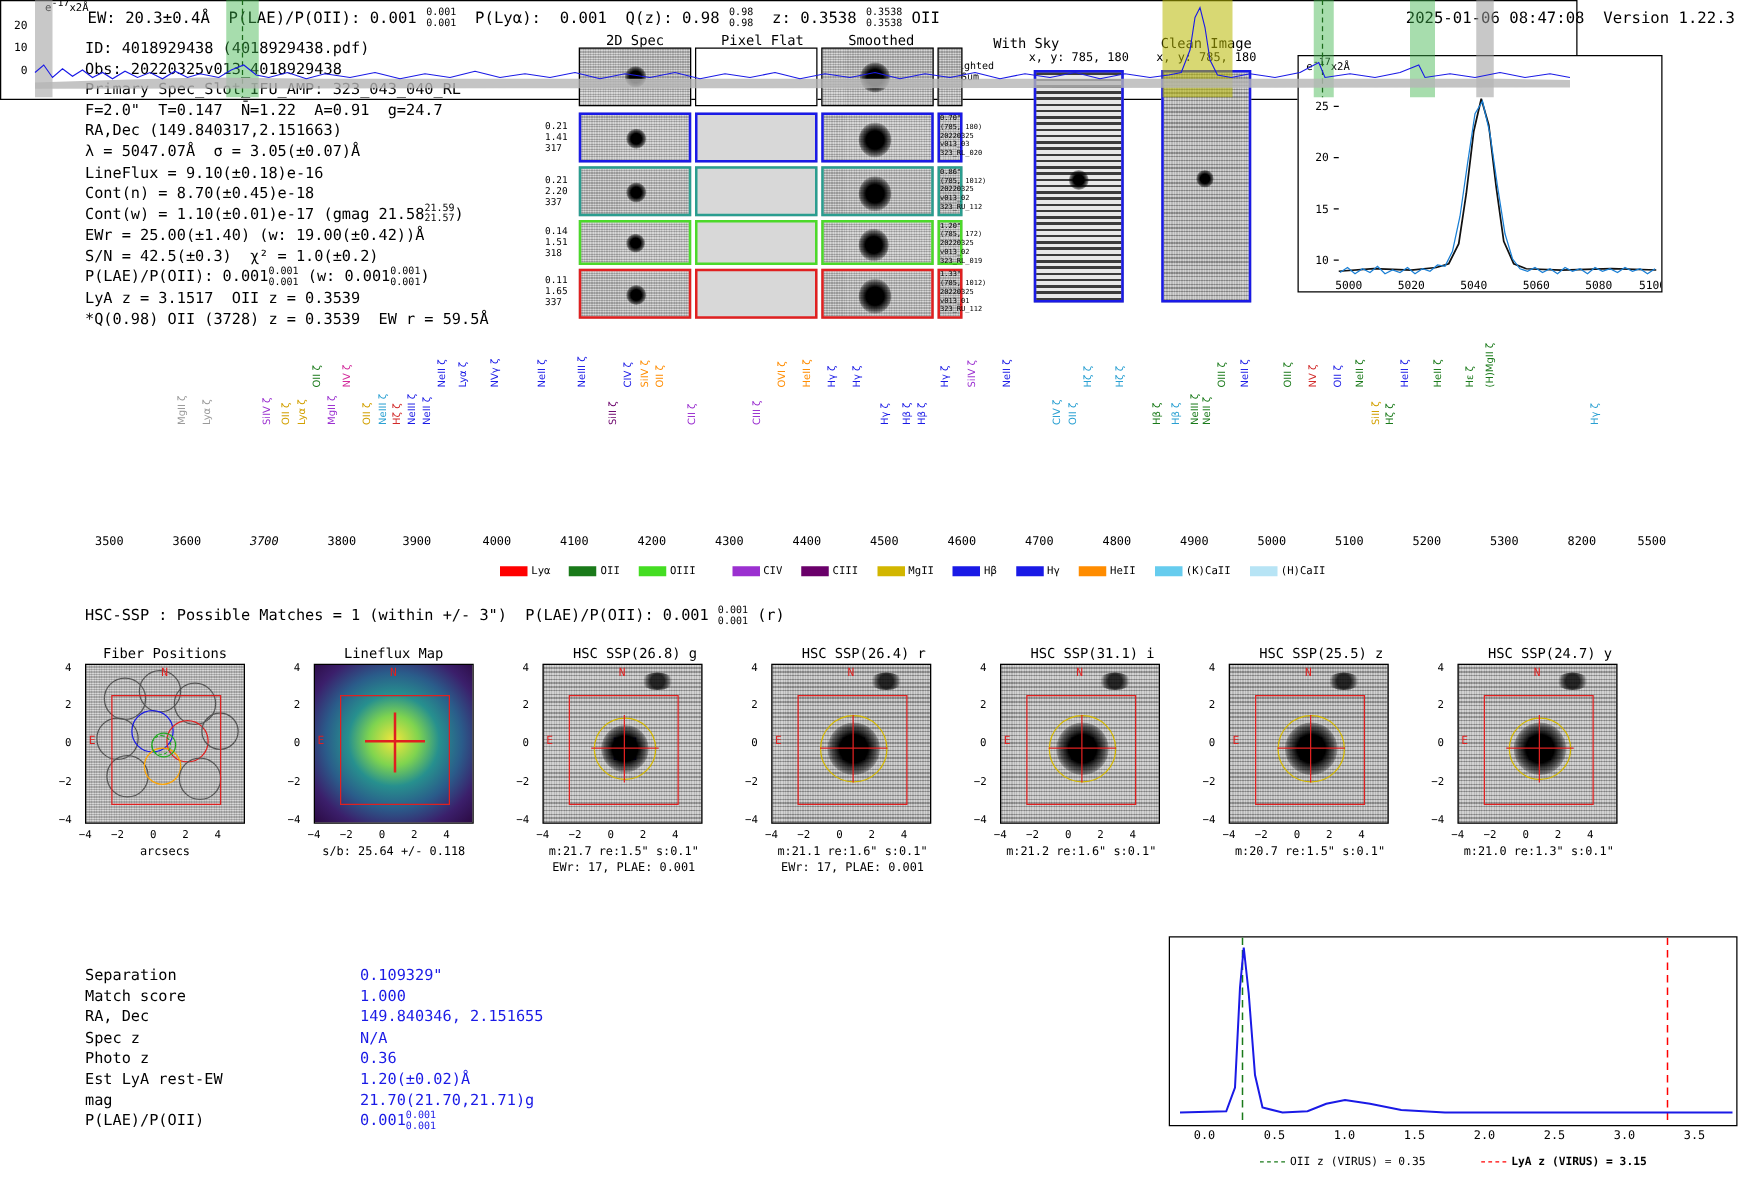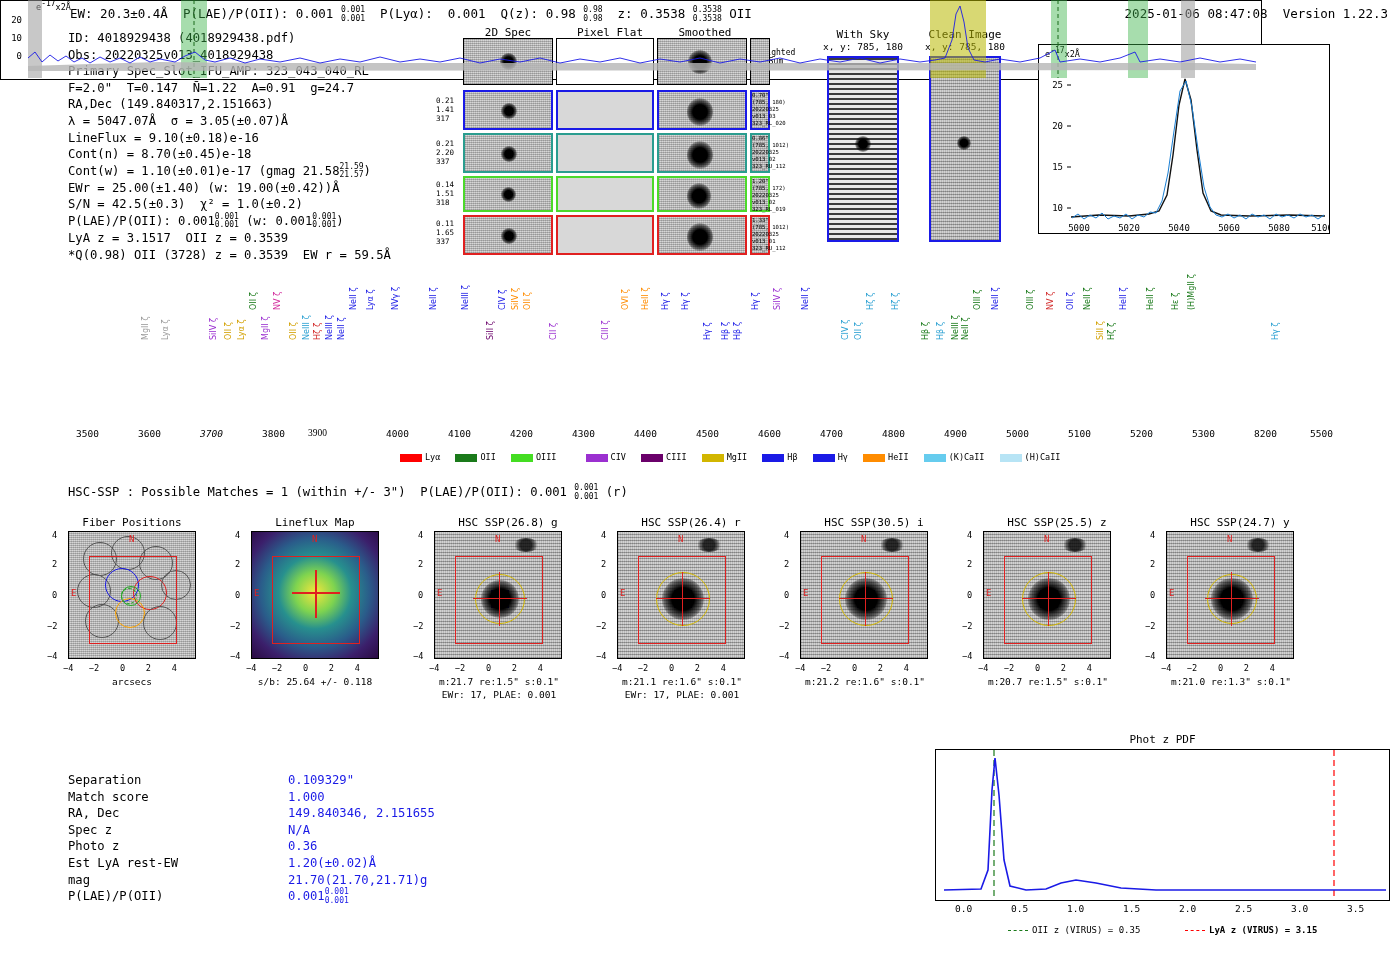--- a/index.html
+++ b/index.html
@@ -156,21 +156,21 @@
 <div class="panel noise" style="left:750px;top:215px;width:20px;height:40px;border:2px solid #e02020;"></div>
 <div class="abs mono" style="left:436px;top:219px;font-size:7.5px;line-height:9px;white-space:pre;">0.11
 1.65
 337</div>
 <div class="abs mono" style="left:752px;top:217px;font-size:5.6px;line-height:7px;white-space:pre;">1.33"
 (785, 1012)
 20220325
 v013_01
 323_RU_112</div>
 
-<div class="ttl" style="left:818px;top:28px;width:90px;">With Sky</div>
+<div class="ttl" style="left:776px;top:28px;width:90px;">With Sky</div>
 <div class="ttl" style="left:818px;top:41px;width:90px;font-size:9.5px;">x, y: 785, 180</div>
 <div class="panel fringe" style="left:827px;top:56px;width:72px;height:186px;border:2px solid #1a1ae6;">
   <div class="blob" style="left:26px;top:78px;width:16px;height:16px;"></div>
 </div>
 
 <div class="ttl" style="left:920px;top:28px;width:90px;">Clean Image</div>
 <div class="ttl" style="left:920px;top:41px;width:90px;font-size:9.5px;">x, y: 785, 180</div>
 <div class="panel noise2" style="left:929px;top:56px;width:72px;height:186px;border:2px solid #1a1ae6;">
   <div class="blob" style="left:26px;top:78px;width:14px;height:14px;"></div>
 </div>
@@ -287,21 +287,21 @@
     <path d="M28,66 L90,64 L160,62 L260,63 L400,63 L600,63 L800,63 L1000,63 L1200,63 L1256,64 L1256,70 L28,71 Z" fill="#b5b5b5" opacity="0.8"></path>
 
     <path d="M28,58 L35,52 L42,62 L50,55 L58,61 L66,56 L74,62 L82,58 L90,63 L100,57 L110,62 L120,58 L130,63 L140,57 L150,62 L160,59 L175,62 L185,56 L195,52 L205,60 L215,62 L230,58 L245,63 L260,59 L280,62 L300,58 L320,63 L340,59 L360,62 L380,57 L400,62 L420,59 L440,62 L460,58 L480,63 L500,59 L520,62 L540,58 L560,63 L580,59 L600,62 L620,58 L640,63 L660,59 L680,62 L700,58 L720,63 L740,59 L760,62 L780,58 L800,63 L820,59 L840,62 L860,58 L880,63 L900,59 L920,62 L935,60 L945,58 L952,40 L956,14 L960,6 L964,22 L968,48 L974,60 L985,62 L1000,59 L1020,62 L1040,58 L1055,50 L1060,62 L1080,59 L1100,62 L1120,58 L1135,52 L1140,62 L1160,59 L1180,62 L1200,58 L1220,62 L1240,59 L1256,62" fill="none" stroke="#1a1ae6" stroke-width="0.9"></path>
   </svg>
 </div>
 <div class="abs mono" style="left:68px;top:428px;width:1262px;font-size:9.5px;">
   <span style="position:absolute;left:8px;">3500</span>
   <span style="position:absolute;left:70px;">3600</span>
   <span style="position:absolute;left:132px;font-style:italic;">3700</span>
   <span style="position:absolute;left:194px;">3800</span>
-  <span style="position:absolute;left:240px;font-family:Liberation Serif, serif;">3900</span>
+  <span style="position:absolute;left:254px;">3900</span>
   <span style="position:absolute;left:318px;">4000</span>
   <span style="position:absolute;left:380px;">4100</span>
   <span style="position:absolute;left:442px;">4200</span>
   <span style="position:absolute;left:504px;">4300</span>
   <span style="position:absolute;left:566px;">4400</span>
   <span style="position:absolute;left:628px;">4500</span>
   <span style="position:absolute;left:690px;">4600</span>
   <span style="position:absolute;left:752px;">4700</span>
   <span style="position:absolute;left:814px;">4800</span>
   <span style="position:absolute;left:876px;">4900</span>
@@ -406,21 +406,21 @@
 </div>
 <div class="axlbl" style="left:601px;top:530px;">4</div>
 <div class="axlbl" style="left:601px;top:559px;">2</div>
 <div class="axlbl" style="left:601px;top:590px;">0</div>
 <div class="axlbl" style="left:596px;top:621px;">−2</div>
 <div class="axlbl" style="left:596px;top:651px;">−4</div>
 <div class="axlbl" style="left:612px;top:663px;width:140px;">−4&nbsp;&nbsp;&nbsp;−2&nbsp;&nbsp;&nbsp;&nbsp;0&nbsp;&nbsp;&nbsp;&nbsp;2&nbsp;&nbsp;&nbsp;&nbsp;4</div>
 <div class="ttl" style="left:607px;top:676px;width:150px;font-size:9.5px;">m:21.1  re:1.6"  s:0.1"</div>
 <div class="ttl" style="left:607px;top:689px;width:150px;font-size:9.5px;">EWr: 17, PLAE: 0.001</div>
 
-<div class="ttl" style="left:784px;top:516px;width:180px;">HSC SSP(30.5) i</div>
+<div class="ttl" style="left:784px;top:516px;width:180px;">HSC SSP(31.1) i</div>
 <div class="cut noise2" style="left:800px;top:531px;width:128px;height:128px;">
   <div class="redbox" style="left:20px;top:24px;width:88px;height:88px;"></div>
   <div class="circ" style="left:38px;top:40px;width:54px;height:54px;border-color:#d4b800;"></div>
   <div class="abs" style="left:56px;top:58px;width:18px;height:18px;background:#00008b;"></div>
   <div class="blob" style="left:44px;top:46px;width:42px;height:42px;"></div>
   <div class="cross" style="left:38px;top:66px;width:54px;height:1.2px;"></div>
   <div class="cross" style="left:64px;top:40px;width:1.2px;height:54px;"></div>
   <div class="blob" style="left:78px;top:6px;width:26px;height:14px;opacity:.8;"></div>
   <div class="abs" style="left:60px;top:2px;color:#e02020;font-size:9px;">N</div>
   <div class="abs" style="left:2px;top:56px;color:#e02020;font-size:9px;">E</div>
@@ -484,21 +484,20 @@
 <div id="match-vals"><span>0.109329"</span>
 <span>1.000</span>
 <span>149.840346, 2.151655</span>
 <span>N/A</span>
 <span>0.36</span>
 <span>1.20(±0.02)Å</span>
 <span>21.70(21.70,21.71)g</span>
 <span>0.001</span><span class="frac">0.001<br>0.001</span></div>
 
 <div id="photoz">
-  <div class="ttl" style="left:0;top:0;width:455px;font-size:11px;">Phot z PDF</div>
   <div class="panel" style="left:0;top:16px;width:455px;height:152px;border:1px solid #000;background:#fff;">
     <svg width="453" height="150" viewBox="0 0 453 150" style="position:absolute;left:0;top:0;">
       <line x1="58" y1="0" x2="58" y2="150" stroke="#1a7a1a" stroke-width="1.2" stroke-dasharray="6,4"></line>
       <line x1="398" y1="0" x2="398" y2="150" stroke="#ff0000" stroke-width="1.2" stroke-dasharray="6,4"></line>
       <path d="M8,140 L45,139 L52,120 L56,40 L59,8 L63,45 L68,110 L74,136 L90,140 L110,139 L125,133 L140,130 L160,133 L185,138 L220,140 L300,140 L450,140" fill="none" stroke="#1a1ae6" stroke-width="1.6"></path>
     </svg>
   </div>
   <div class="abs mono" style="left:0;top:170px;width:455px;font-size:9.5px;">
     <span style="position:absolute;left:20px;">0.0</span>
     <span style="position:absolute;left:76px;">0.5</span>

